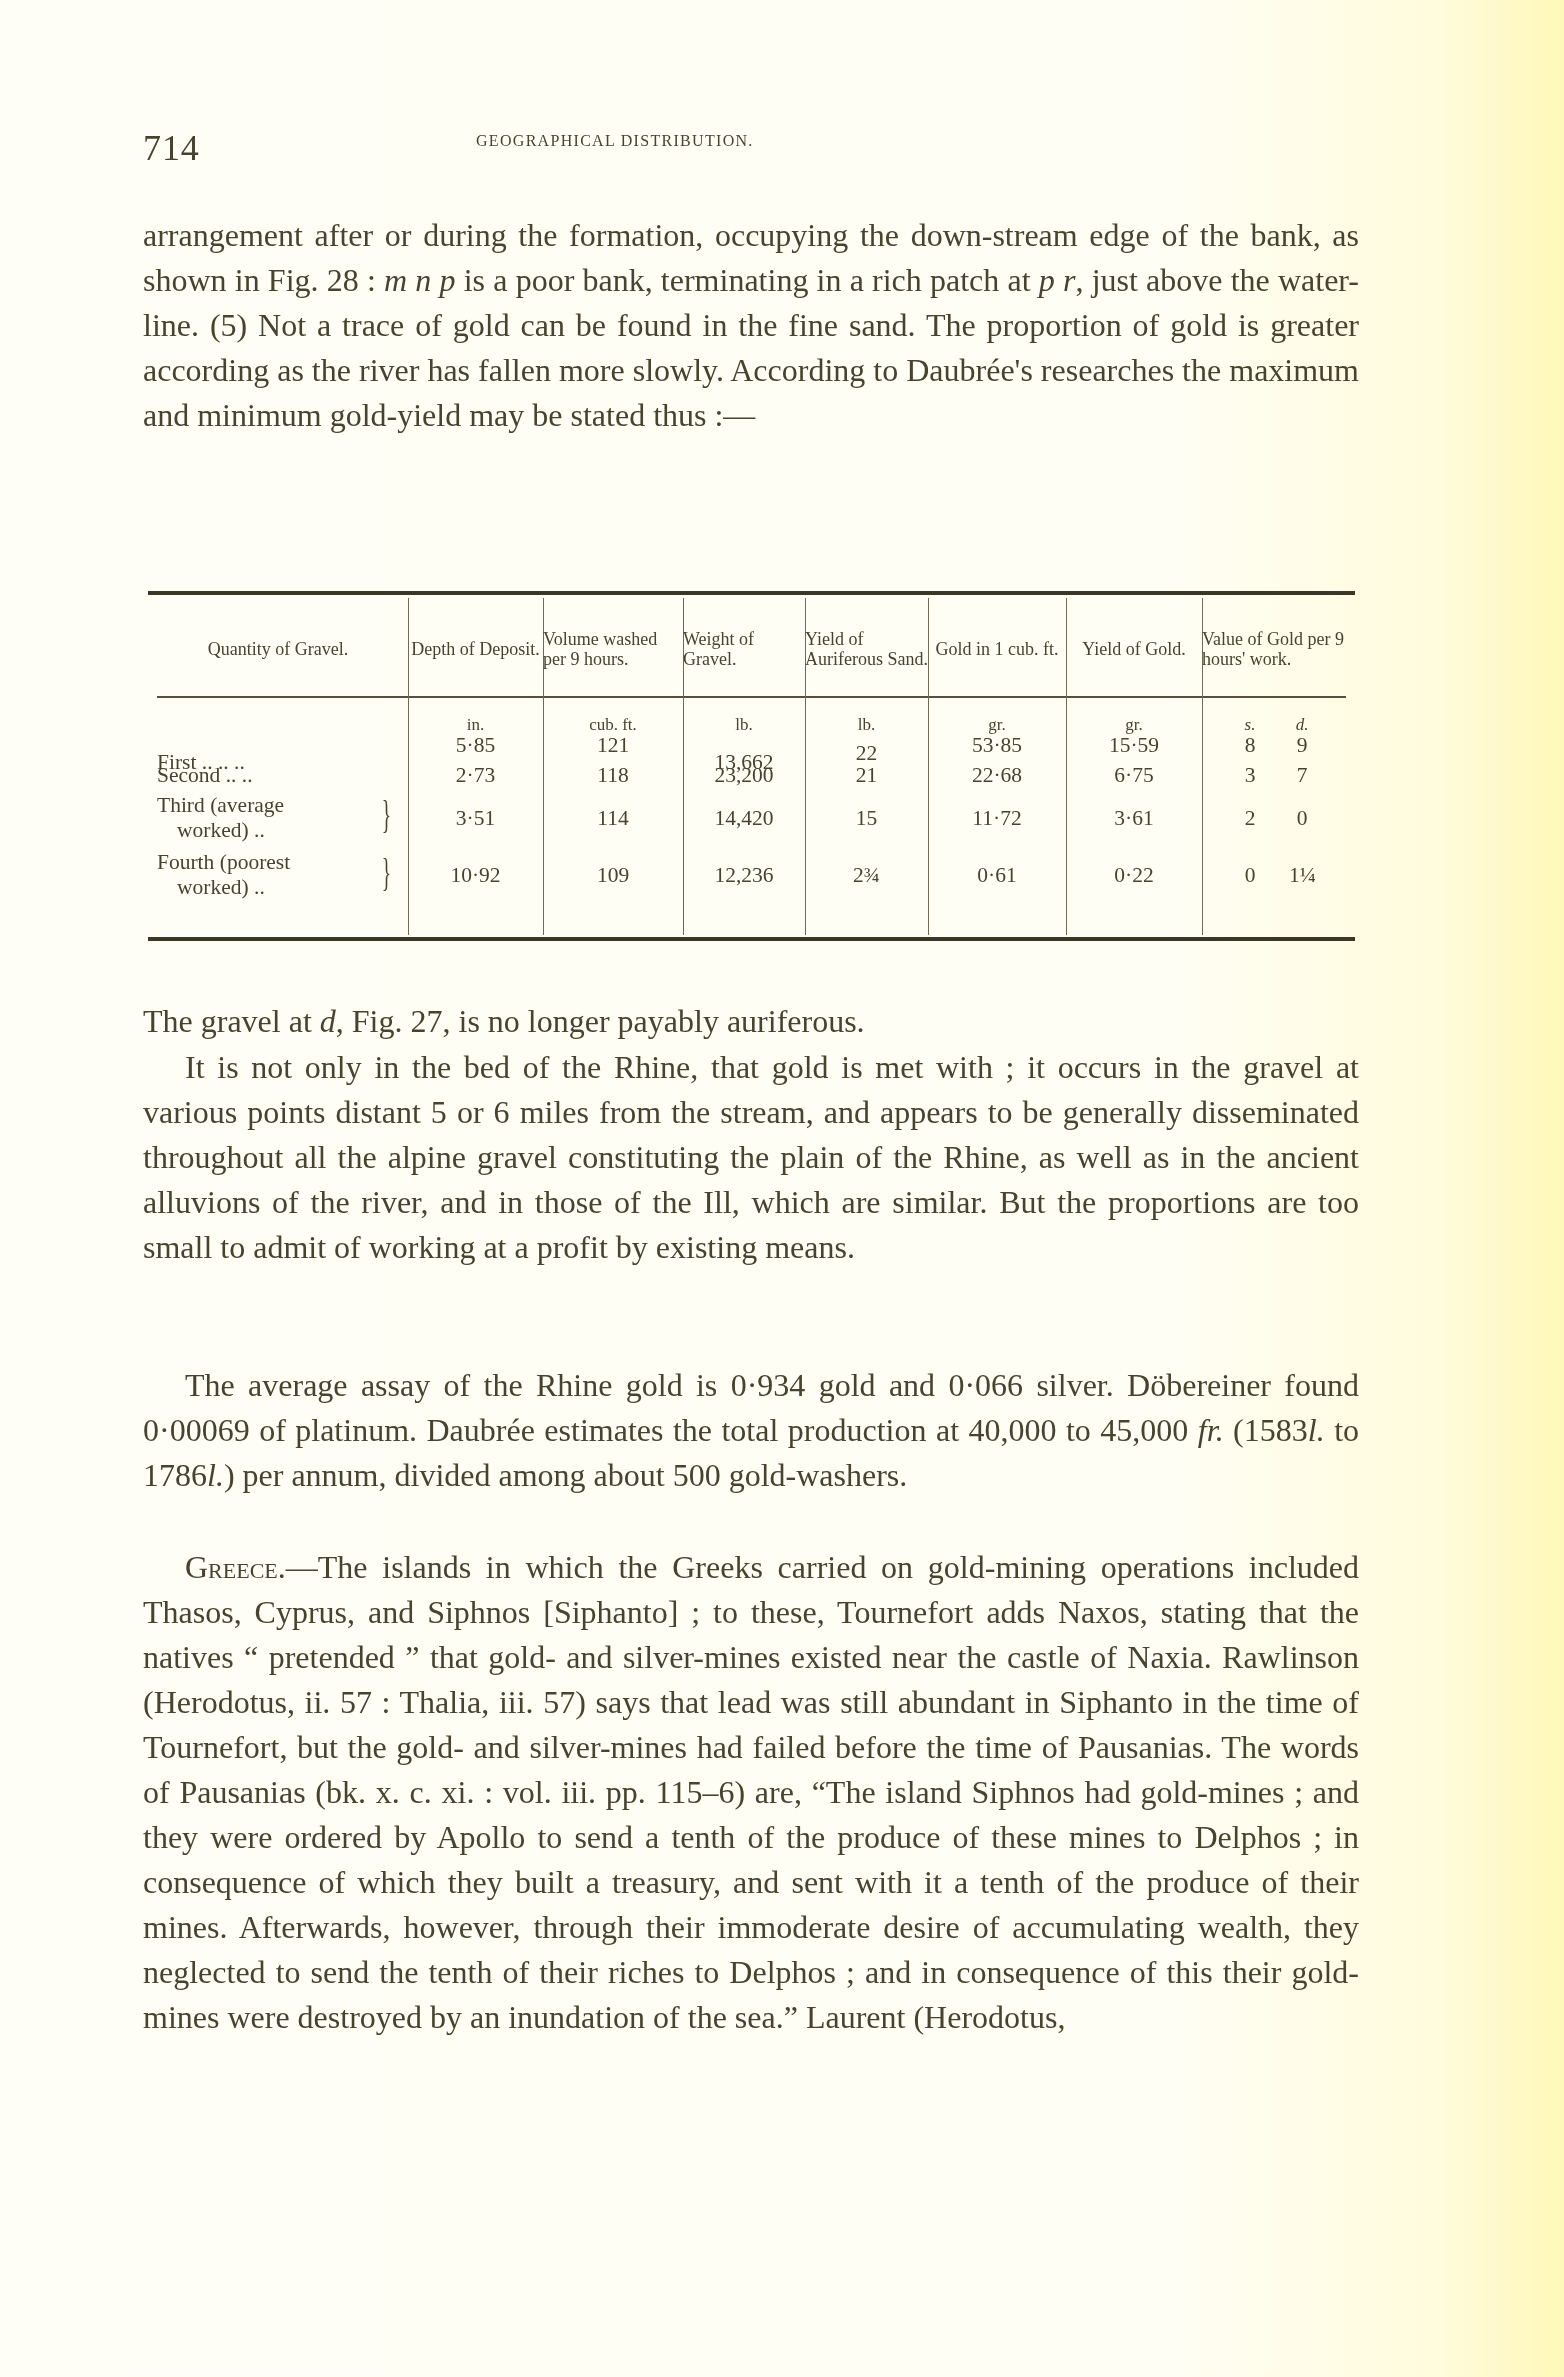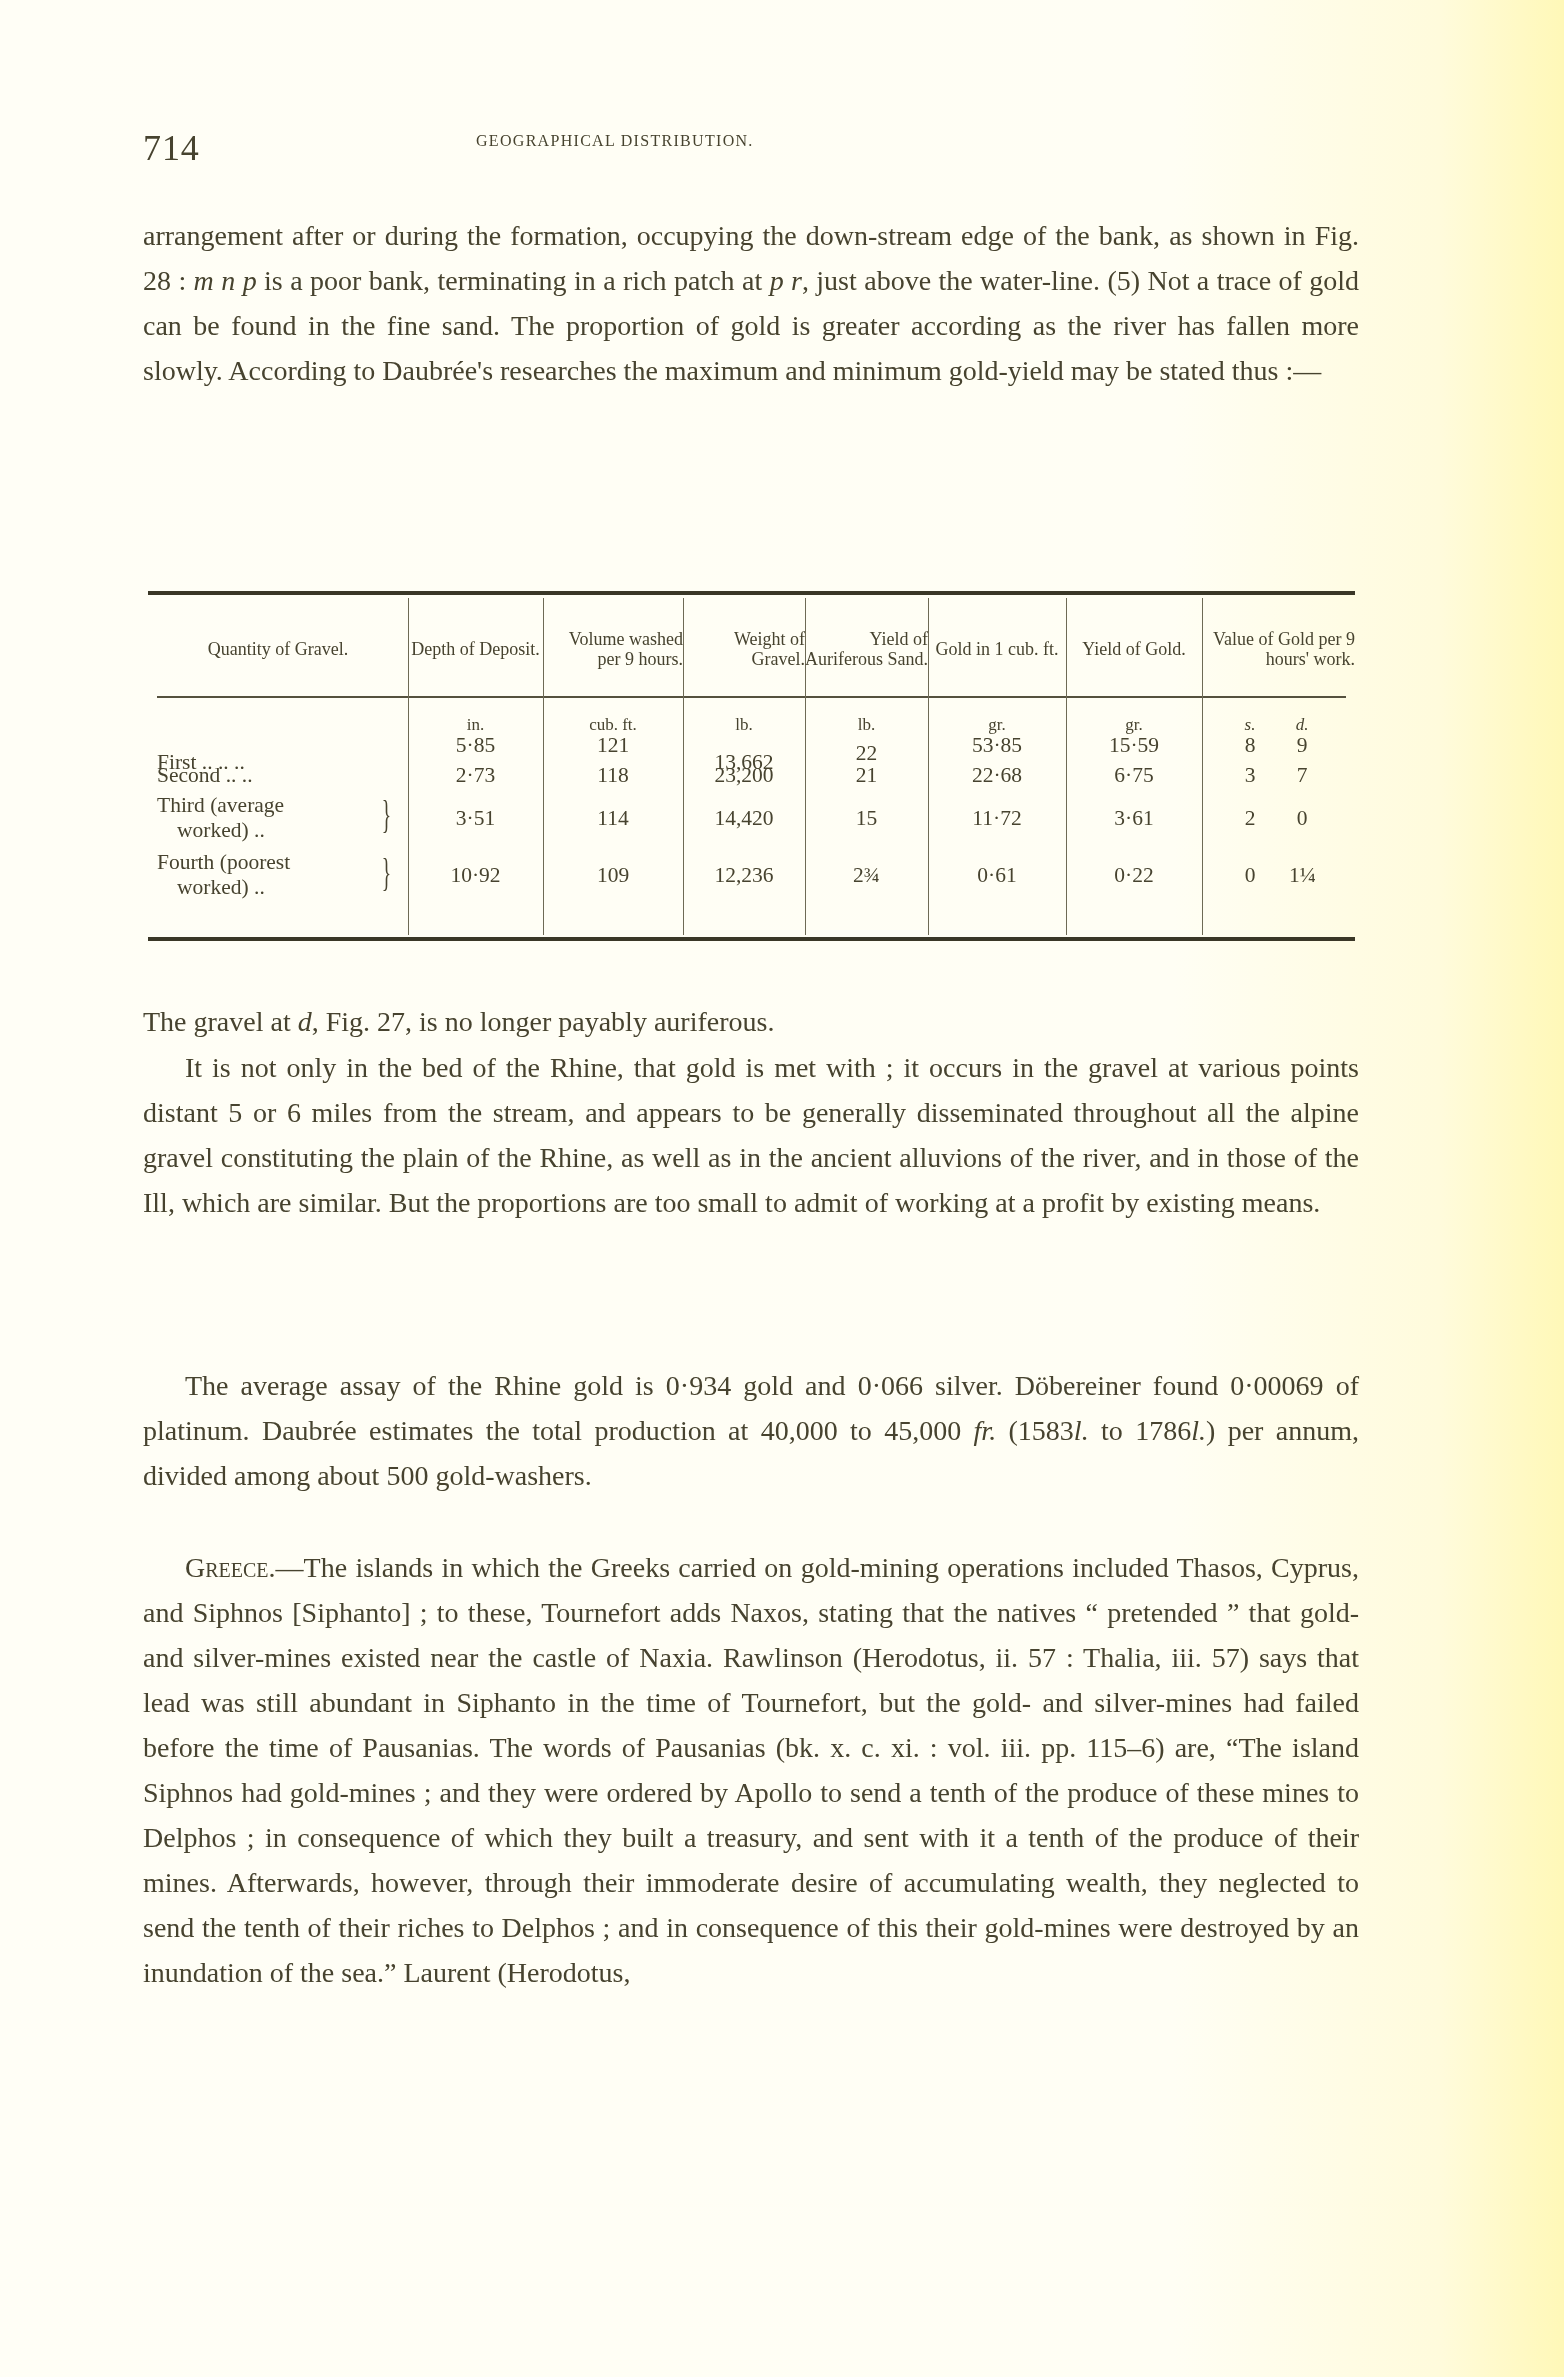--- a/index.html
+++ b/index.html
@@ -8,42 +8,42 @@
     background: linear-gradient(to right, #fffef6 0%, #fffef4 75%, #fffbdc 92%, #fff8b8 100%);
     font-family: "Liberation Serif", "DejaVu Serif", serif;
     color: #47432f;
   }
   .header { position: absolute; top: 127px; left: 143px; width: 1216px; height: 45px; }
   .page-num { position: absolute; left: 0; top: 0; font-size: 36px; letter-spacing: 0.9px; }
   .running-title { position: absolute; left: 333px; top: 5.4px; font-size: 16px; letter-spacing: 1.3px; }
 
   .para {
     position: absolute; left: 143px; width: 1216px;
-    font-size: 28px; line-height: 45px; text-align: justify;
+    font-size: 32px; line-height: 45px; text-align: justify;
     margin: 0;
   }
   .indent { text-indent: 42px; }
   .sc { font-variant: small-caps; }
   i { font-style: italic; }
 
   #p1 { top: 213px; }
   #p2 { top: 999px; }
   #p3 { top: 1045px; }
   #p4 { top: 1363px; }
   #p5 { top: 1545px; }
 
   
   .gtable { position: absolute; left: 148px; top: 591px; width: 1207px; height: 349px; }
   .rule-top { position: absolute; left: 0; right: 0; top: 0; height: 3.6px; background: #3a3727; }
   .rule-bottom { position: absolute; left: 0; right: 0; top: 346px; height: 3.6px; background: #3a3727; }
   .rule-mid { position: absolute; left: 9px; right: 9px; top: 105px; height: 1.8px; background: #55513e; }
   .vline { position: absolute; top: 7.2px; width: 1.3px; height: 337px; background: #6e6a55; }
   .th {
     position: absolute; top: 12.5px; height: 90px; display: flex; align-items: center; justify-content: center;
-    text-align: right; font-size: 18px; line-height: 20px;
+    text-align: left; font-size: 18px; line-height: 20px;
   }
   .cell { position: absolute; text-align: center; font-size: 21.5px; line-height: 23px; }
   .unit { font-size: 17px; }
   .rowlabel { position: absolute; left: 9px; font-size: 21.5px; line-height: 23px; width: 237px; }
   .brace { position: absolute; left: 229px; font-size: 39px; line-height: 39px; transform: scaleX(0.5); }
 </style>
 </head>
 <body>
 
 <div class="header">

